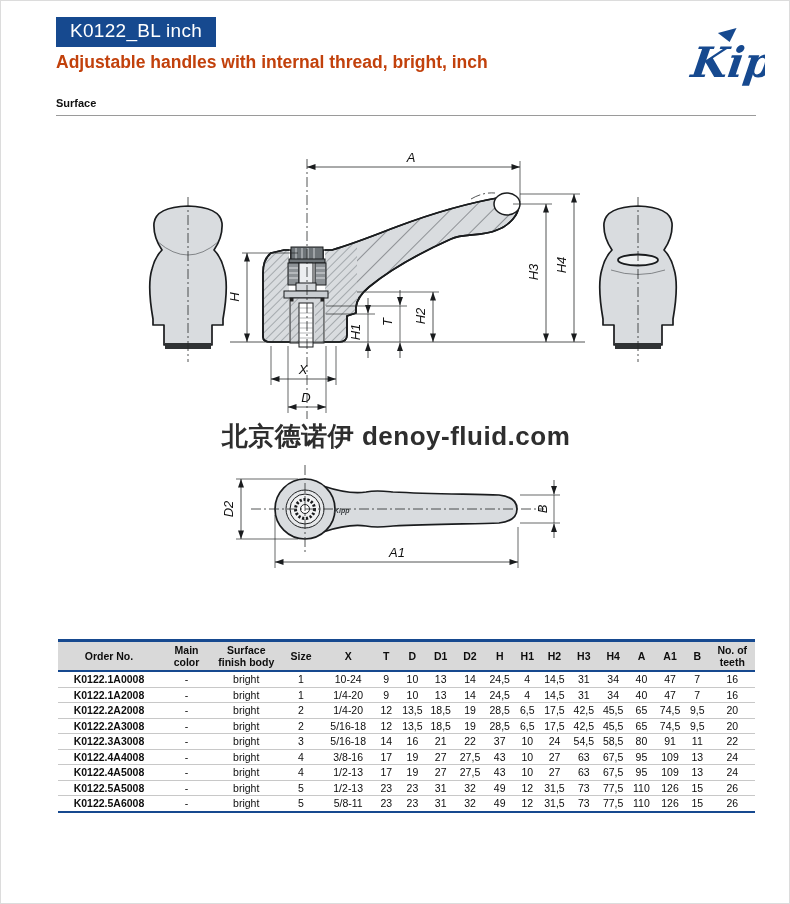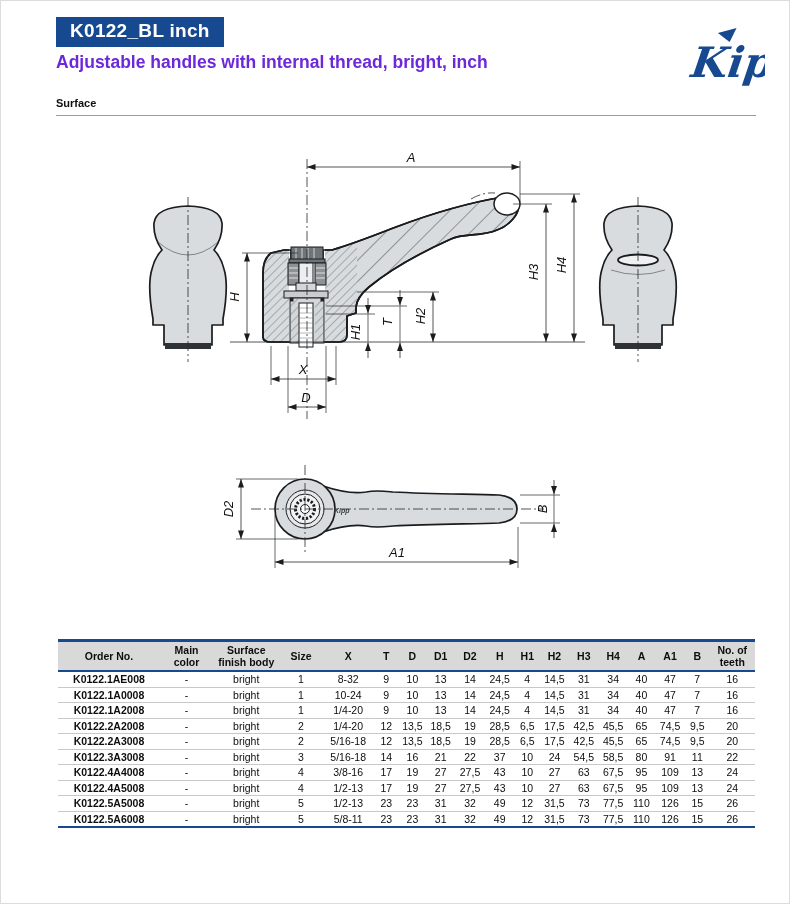--- a/index.html
+++ b/index.html
@@ -1,20 +1,20 @@
 <!DOCTYPE html>
 <html><head>
 <meta charset="utf-8">
 <style>
   html,body{margin:0;padding:0;background:#ececec;}
   .page{position:relative;width:790px;height:904px;background:#fff;margin:0 auto;
         font-family:"Liberation Sans",sans-serif;border:1px solid #dcdcdc;box-sizing:border-box;overflow:hidden;}
   .code-badge{position:absolute;left:55px;top:16px;background:#16498f;color:#fff;
-        font-size:19px;font-weight:bold;padding:3px 14px 5px 14px;letter-spacing:.3px;}
-  .title{position:absolute;left:55px;top:51px;font-size:17.5px;font-weight:bold;color:#6d28d9;}
+        font-size:19px;font-weight:normal;padding:3px 14px 5px 14px;letter-spacing:.3px;}
+  .title{position:absolute;left:55px;top:51px;font-size:17.5px;font-weight:bold;color:#c2410c;}
   .section-label{position:absolute;left:55px;top:96px;font-size:11px;font-weight:bold;color:#101010;}
   .rule{position:absolute;left:55px;top:114px;width:700px;border-top:1px solid #9a9a9a;height:0;}
   .logo{position:absolute;right:24px;top:24px;width:86px;height:66px;}
   .drawing{position:absolute;left:55px;top:116px;}
   .watermark{position:absolute;left:0;top:418px;width:790px;text-align:center;
         font-size:26px;font-weight:bold;color:#2e2e2e;letter-spacing:.5px;}
   
   .ol{fill:#d9dcdf;stroke:#1a1c1e;stroke-width:1.7;stroke-linejoin:round;}
   .white{fill:#ffffff;stroke:#1a1c1e;stroke-width:1.5;stroke-linejoin:round;}
   .part{stroke:#1a1c1e;stroke-width:1;}
@@ -215,20 +215,21 @@
       <line class="dim" x1="553" y1="537" x2="553" y2="522.5" marker-end="url(#arr)"></line>
       <text class="dimtext" x="546" y="508" text-anchor="middle" transform="rotate(-90 546 508)">B</text>
 
       <line class="ext" x1="274" y1="514" x2="274" y2="567"></line>
       <line class="ext" x1="517" y1="526" x2="517" y2="567"></line>
       <line class="dim" x1="274" y1="561" x2="517" y2="561" marker-start="url(#arr)" marker-end="url(#arr)"></line>
       <text class="dimtext" x="396" y="556" text-anchor="middle">A1</text>
     </g>
   </svg>
 
+  <div class="watermark">北京德诺伊 denoy-fluid.com</div>
 
   <div class="spec-table-wrap">
     <table>
         <colgroup>
           <col style="width: 14.6%;">
           <col style="width: 7.6%;">
           <col style="width: 9.5%;">
           <col style="width: 6.2%;">
           <col style="width: 7.3%;">
           <col style="width: 3.6%;">
@@ -262,40 +263,20 @@
             <th>H3</th>
             <th>H4</th>
             <th>A</th>
             <th>A1</th>
             <th>B</th>
             <th>No. of teeth</th>
           </tr>
         </thead>
         <tbody>
           <tr>
-            <td class="order">K0122.1AE008</td>
-            <td>-</td>
-            <td>bright</td>
-            <td>1</td>
-            <td>8-32</td>
-            <td>9</td>
-            <td>10</td>
-            <td>13</td>
-            <td>14</td>
-            <td>24,5</td>
-            <td>4</td>
-            <td>14,5</td>
-            <td>31</td>
-            <td>34</td>
-            <td>40</td>
-            <td>47</td>
-            <td>7</td>
-            <td>16</td>
-          </tr>
-          <tr>
             <td class="order">K0122.1A0008</td>
             <td>-</td>
             <td>bright</td>
             <td>1</td>
             <td>10-24</td>
             <td>9</td>
             <td>10</td>
             <td>13</td>
             <td>14</td>
             <td>24,5</td>

